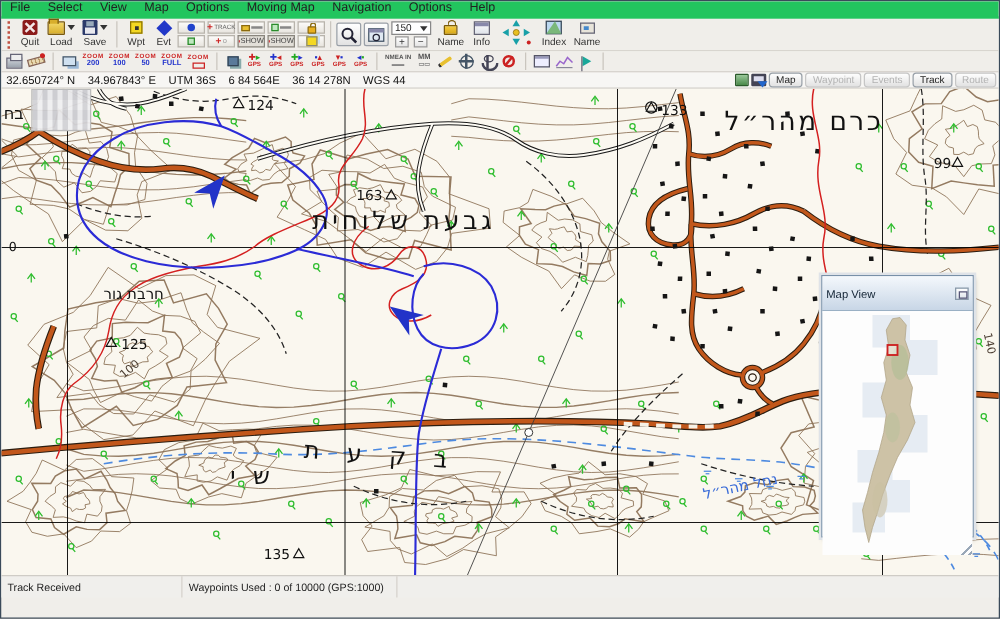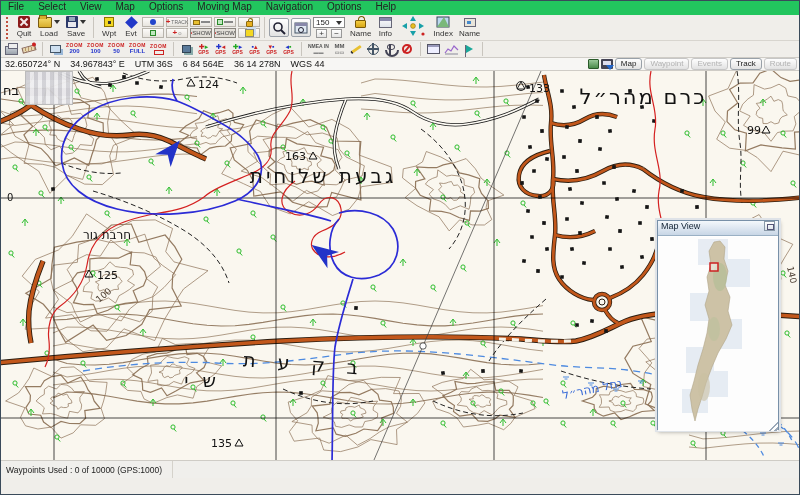--- a/index.html
+++ b/index.html
@@ -104,21 +104,21 @@
   .cb-ic2:after{content:"";position:absolute;right:-1px;bottom:-1px;border-left:4px solid transparent;border-right:4px solid transparent;border-top:5px solid #26c;}
   .mbtn{height:12px;border:1px solid #98a0a8;border-radius:3px;background:linear-gradient(#fefefe,#e2e2e2);font-size:8px;color:#222;display:flex;align-items:center;padding:0 5px;line-height:10px;}
   .mbtn.off{color:#b2b2b2;border-color:#c6c6c6;}
   
   .maparea{position:relative;height:389px;background:#faf7ef;overflow:hidden;}
   .blurblock{position:absolute;left:24px;top:0;width:48px;height:34px;z-index:3;
     background-image:linear-gradient(90deg,rgba(205,205,210,.85) 50%,rgba(238,238,240,.85) 50%),linear-gradient(rgba(175,175,182,.6) 50%,rgba(250,250,252,.6) 50%);
     background-size:8px 8px,8px 16px;border:1px solid #bbb;}
   
   .mapview{position:absolute;left:656px;top:149px;width:122px;height:210px;z-index:5;background:#eef1f5;border:1px solid #7890a8;box-shadow:0 0 0 2px #dfe3e8,1px 2px 4px rgba(0,0,0,.35);}
-  .mv-title{height:15px;background:linear-gradient(#f4f8fc,#c8d6e6);border-bottom:1px solid #9ab0c4;display:flex;padding:0 3px;font-size:9px;color:#123;gap:16px;}
+  .mv-title{height:28px;background:linear-gradient(#f4f8fc,#c8d6e6);border-bottom:1px solid #9ab0c4;display:flex;align-items:center;padding:0 3px;font-size:9px;color:#123;gap:16px;}
   .mv-btn{margin-left:auto;width:11px;height:10px;border:1px solid #8898a8;background:linear-gradient(#fff,#dde4ea);position:relative;}
   .mv-btn:after{content:"";position:absolute;left:2px;top:2px;width:5px;height:4px;border:1px solid #557;}
   .mv-body{position:relative;height:195px;background:#fdfdfd;border-top:1px solid #fff;overflow:hidden;}
   .mv-grip{position:absolute;right:0;bottom:0;width:12px;height:12px;background:repeating-linear-gradient(135deg,transparent 0 2px,#9aa8b8 2px 4px);clip-path:polygon(100% 0,100% 100%,0 100%);}
   
   .statusbar{height:18px;background:#f0efec;border-top:1px solid #cfccc6;display:flex;align-items:center;font-size:8.5px;color:#222;}
   .sb-panel{height:100%;display:flex;align-items:center;padding:0 5px;border-right:1px solid #d5d2cb;white-space:nowrap;overflow:hidden;}
   .sb-1{width:145px;} .sb-2{width:172px;} .sb-3{width:140px;} .sb-4{flex:1;border-right:none;}
 </style>
 </head>
@@ -978,18 +978,21 @@
           <ellipse cx="56" cy="92" rx="6" ry="12" fill="#b6c29a" opacity="0.45"></ellipse>
           <ellipse cx="46" cy="150" rx="6" ry="14" fill="#c9bfa2" opacity="0.6"></ellipse>
           <rect x="52" y="26" width="8" height="8" fill="rgba(255,255,255,.5)" stroke="#cc2222" stroke-width="1.5"></rect>
         </svg>
         <div class="mv-grip"></div>
       </div>
     </div>
   </div>
 
   <div class="statusbar">
+    <div class="sb-panel sb-1">
+        <span>Track Received</span>
+      </div>
     <div class="sb-panel sb-2">
         <span>Waypoints Used : 0 of 10000   (GPS:1000)</span>
       </div>
     <div class="sb-panel sb-4"></div>
   </div>
 </div>
 
 </body></html>

